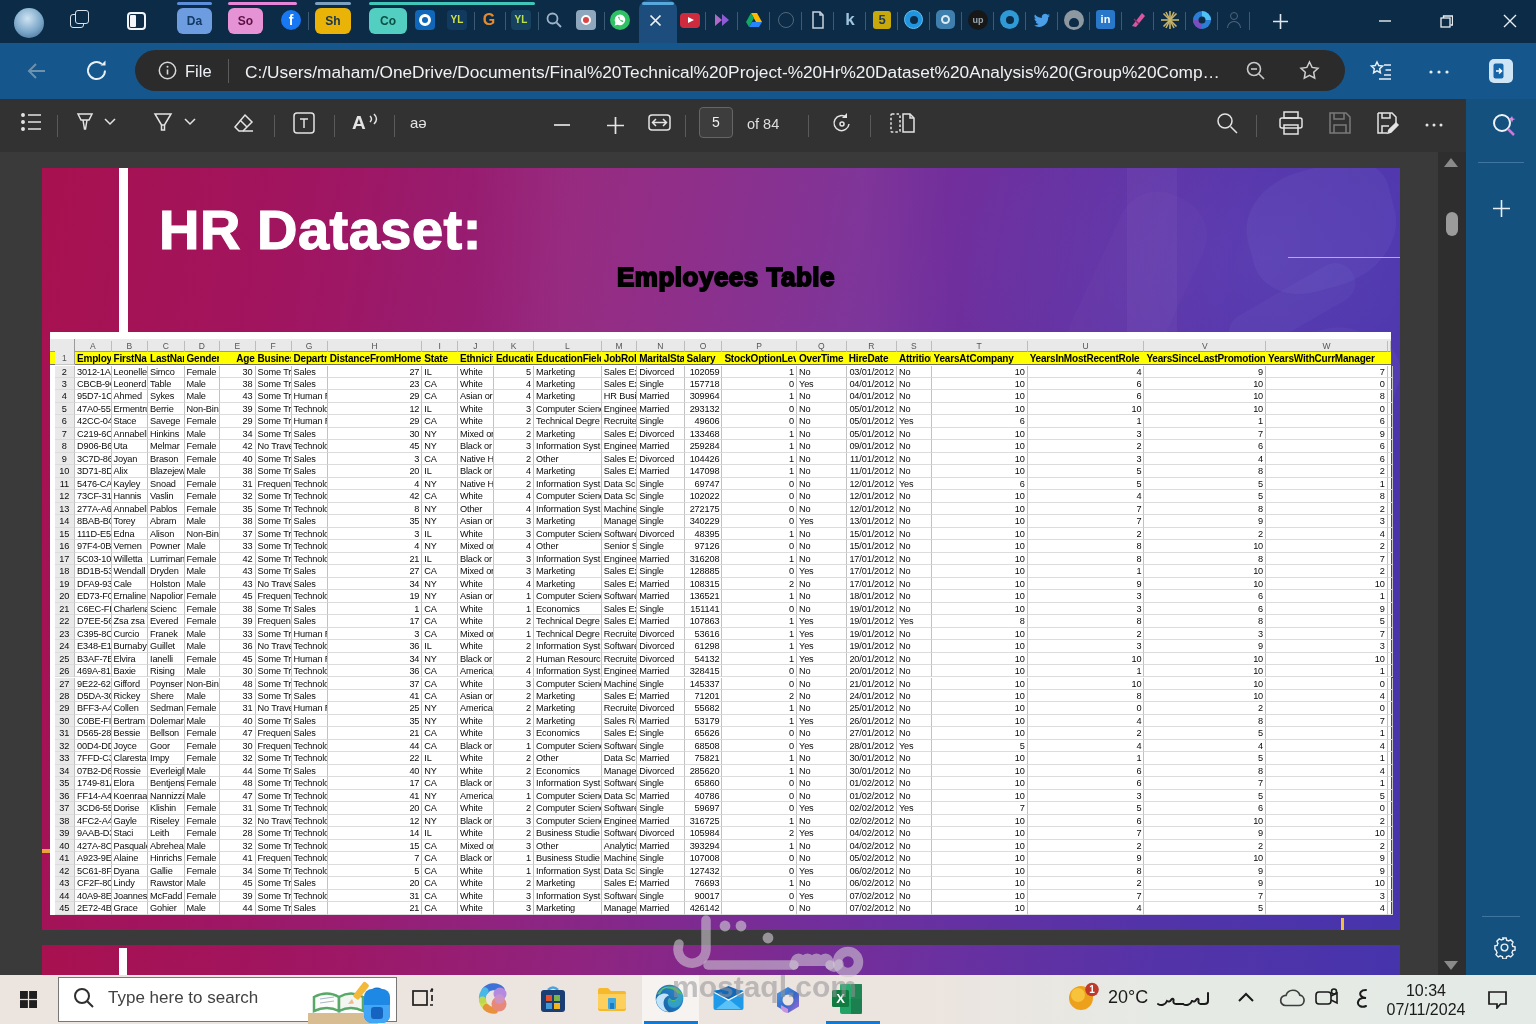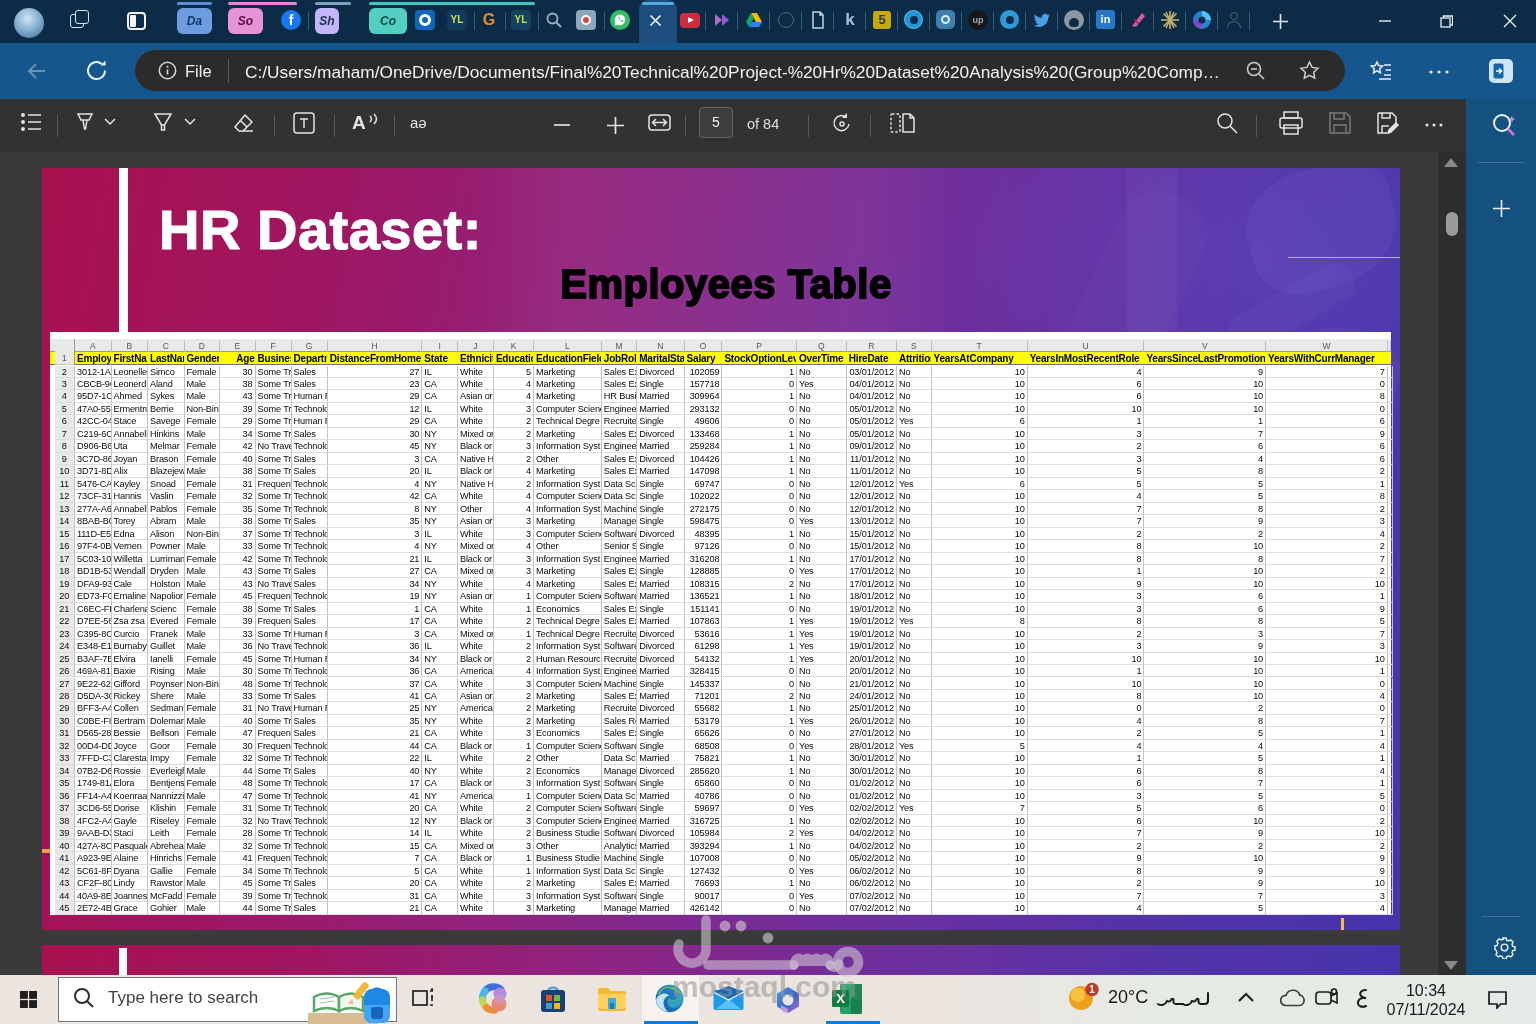--- a/index.html
+++ b/index.html
@@ -5,21 +5,21 @@
 html,body{width:1536px;height:1024px;overflow:hidden;background:#3a3a3a;}
 .abs{position:absolute;}
 #stage{position:absolute;left:0;top:0;width:1536px;height:1024px;}
 
 #tabbar{left:0;top:0;width:1536px;height:43px;background:#0c2b47;}
 #addrrow{left:0;top:43px;width:1536px;height:56px;background:#15568c;}
 #pdfbar{left:0;top:99px;width:1466px;height:53px;background:#323232;}
 #viewer{left:0;top:152px;width:1466px;height:823px;background:#3a3a3a;overflow:hidden;}
 #sidebar{left:1466px;top:99px;width:70px;height:876px;background:#14517f;}
 #taskbar{left:0;top:975px;width:1536px;height:49px;background:linear-gradient(90deg,#ece4df 0%,#ece4df 60%,#e6eae5 75%,#e4eae5 100%);}
-.pin{top:8px;height:26px;border-radius:6px;font-style:italic;}
+.pin{top:8px;height:26px;border-radius:6px;}
 .ptxt{font-size:12px;font-weight:bold;text-align:center;line-height:26px;}
 .fav{top:10px;width:20px;height:20px;}
 .tdiv{top:12px;width:1px;height:18px;background:#3d5a75;}
 .pdivider{top:16px;width:1px;height:22px;background:#5a5a5a;position:absolute;}
 .pico{position:absolute;top:12px;}
 svg{display:block;}
 .urlt{color:#eef2f6;font-size:16.5px;}
 
 #tbl{left:50px;top:179.5px;width:1341.4px;height:583.2px;background:#ffffff;}
 .lrow{position:absolute;left:0;top:7.9px;width:1341.4px;height:12.9px;background:#e9e9e9;border-bottom:1px solid #9a9a9a;}
@@ -43,21 +43,21 @@
       <div class="abs pin" style="left:177px;width:35px;background:#6d9ce0;">
         <div class="ptxt" style="color:#123a63;">Da</div>
       </div>
 <div class="abs pin" style="left:228px;width:35px;background:#e693d6;">
         <div class="ptxt" style="color:#5c1042;">So</div>
       </div>
 <div class="abs" style="left:228px;top:2px;width:69px;height:3px;border-radius:2px;background:#e884d8;"></div>
 <div class="abs" style="left:281px;top:10px;width:20px;height:20px;border-radius:50%;background:#1877f2;color:#fff;font-weight:bold;font-size:14px;text-align:center;line-height:20px;">f</div>
 <div class="abs tdiv" style="left:308px;"></div>
 <div class="abs" style="left:315px;top:2px;width:36px;height:3px;border-radius:2px;background:#7ba0c0;"></div>
-      <div class="abs pin" style="left:315px;width:24px;background:#c4b5fd;">
+      <div class="abs pin" style="left:315px;width:36px;background:#eab308;">
         <div class="ptxt" style="color:#15354f;">Sh</div>
       </div>
 <div class="abs pin" style="left:369px;width:38px;background:#52cfc0;">
         <div class="ptxt" style="color:#0c4f45;">Co</div>
       </div>
 <div class="abs" style="left:369px;top:2px;width:166px;height:3px;border-radius:2px;background:#3fc6b8;"></div>
 <div class="abs fav" style="left:415px;background:#1066b8;border-radius:4px;">
         <div style="position:absolute;left:4px;top:4px;width:12px;height:12px;border-radius:50%;border:3px solid #fff;"></div>
       </div>
 <div class="abs fav" style="left:447px;background:#123a5e;border-radius:4px;color:#cfe24a;font-size:10px;font-weight:bold;text-align:center;line-height:20px;">YL</div>
@@ -385,21 +385,21 @@
 <div class="abs" style="left:42px;top:15.5px;width:1358px;height:762px;background:linear-gradient(100deg,#a8114f 0%,#a01560 18%,#8f2480 40%,#702f9d 62%,#5433a8 82%,#4634ac 100%);overflow:hidden;">
 <div class="abs" style="left:900px;top:0;width:460px;height:300px;background:radial-gradient(ellipse at 70% 30%,rgba(120,110,220,0.18),rgba(120,110,220,0) 70%);"></div>
 <div class="abs" style="left:1050px;top:20px;width:90px;height:200px;background:rgba(255,255,255,0.02);transform:rotate(25deg);border-radius:40px;"></div>
 <div class="abs" style="left:1180px;top:120px;width:140px;height:40px;background:rgba(180,170,240,0.05);transform:rotate(-30deg);border-radius:20px;"></div>
 <div class="abs" style="left:430px;top:0px;width:480px;height:330px;background:linear-gradient(90deg,rgba(255,255,255,0) 0%,rgba(255,255,255,0.045) 18%,rgba(255,255,255,0.045) 82%,rgba(255,255,255,0) 100%);"></div>
 <div class="abs" style="left:1085px;top:0;width:50px;height:345px;background:rgba(255,255,255,0.04);"></div>
 <div class="abs" style="left:1205px;top:0;width:150px;height:120px;background:rgba(170,170,235,0.07);border-radius:45% 30% 50% 35%;transform:rotate(-15deg);"></div>
 <div class="abs" style="left:1245px;top:160px;width:110px;height:100px;background:rgba(170,170,235,0.06);border-radius:50% 35% 45% 40%;transform:rotate(20deg);"></div>
 <div class="abs" style="left:77px;top:0;width:8.5px;height:164px;background:#fff;"></div>
 <div class="abs" style="left:117px;top:29px;font-size:56px;font-weight:bold;color:#fff;letter-spacing:0.5px;-webkit-text-stroke:1.2px #fff;">HR Dataset:</div>
-<div class="abs" style="left:374px;top:94px;width:620px;text-align:center;font-size:40px;font-weight:bold;color:#000;-webkit-text-stroke:1.8px #000;letter-spacing:0.5px;">Employees Table</div>
+<div class="abs" style="left:374px;top:94px;width:620px;text-align:center;font-size:26px;font-weight:bold;color:#000;-webkit-text-stroke:1.8px #000;letter-spacing:0.5px;">Employees Table</div>
 <div class="abs" style="left:1246px;top:89px;width:112px;height:1.2px;background:#b9b0b4;"></div>
 <div class="abs" style="left:0;top:681px;width:8px;height:4px;background:#e8a33d;"></div>
 <div class="abs" style="left:1299px;top:750px;width:3px;height:13px;background:#f0c03c;"></div>
 </div>
 <div id="tbl" class="abs">
 <div class="lrow">
           <i style="left:25.0px;width:36.5px;">A</i>
           <i style="left:61.5px;width:36.5px;">B</i>
           <i style="left:98.0px;width:36.5px;">C</i>
           <i style="left:134.5px;width:35.5px;">D</i>
@@ -475,21 +475,21 @@
           <i class="xT r">10</i>
           <i class="xU r">4</i>
           <i class="xV r">9</i>
           <i class="xW r">7</i>
           <i class="xX"></i>
         </div>
         <div class="drow" style="top:46.48px;">
           <i class="rn">3</i>
           <i class="xA">CBCB-9C</i>
           <i class="xB">Leonerd</i>
-          <i class="xC">Aland</i>
+          <i class="xC">Table</i>
           <i class="xD">Male</i>
           <i class="xE r">38</i>
           <i class="xF">Some Travel</i>
           <i class="xG">Sales</i>
           <i class="xH r">23</i>
           <i class="xI">CA</i>
           <i class="xJ">White</i>
           <i class="xK r">4</i>
           <i class="xL">Marketing</i>
           <i class="xM">Sales Exe</i>
@@ -784,21 +784,21 @@
           <i class="xE r">38</i>
           <i class="xF">Some Travel</i>
           <i class="xG">Sales</i>
           <i class="xH r">35</i>
           <i class="xI">NY</i>
           <i class="xJ">Asian or</i>
           <i class="xK r">3</i>
           <i class="xL">Marketing</i>
           <i class="xM">Manager</i>
           <i class="xN">Single</i>
-          <i class="xO r">598475</i>
+          <i class="xO r">340229</i>
           <i class="xP r">0</i>
           <i class="xQ">Yes</i>
           <i class="xR r">13/01/2012</i>
           <i class="xS">No</i>
           <i class="xT r">10</i>
           <i class="xU r">7</i>
           <i class="xV r">9</i>
           <i class="xW r">3</i>
           <i class="xX"></i>
         </div>

